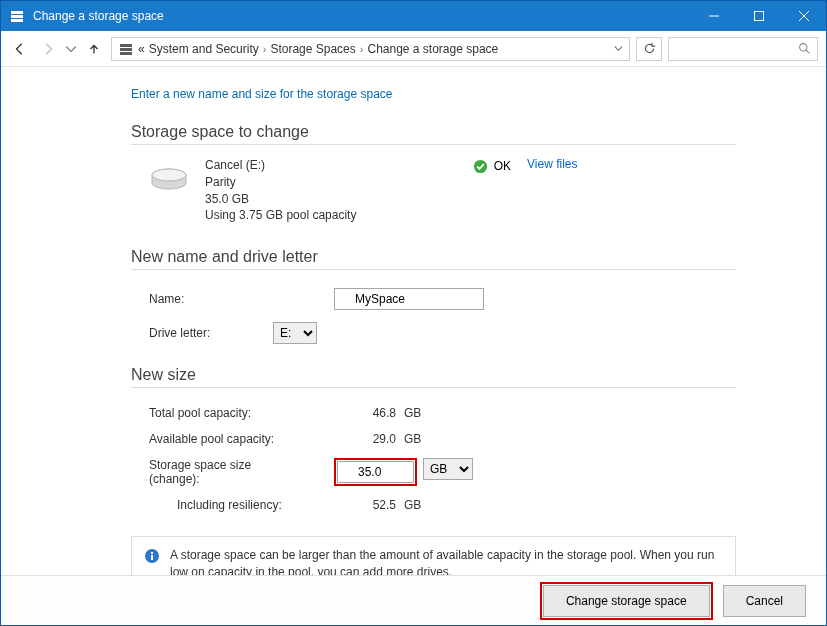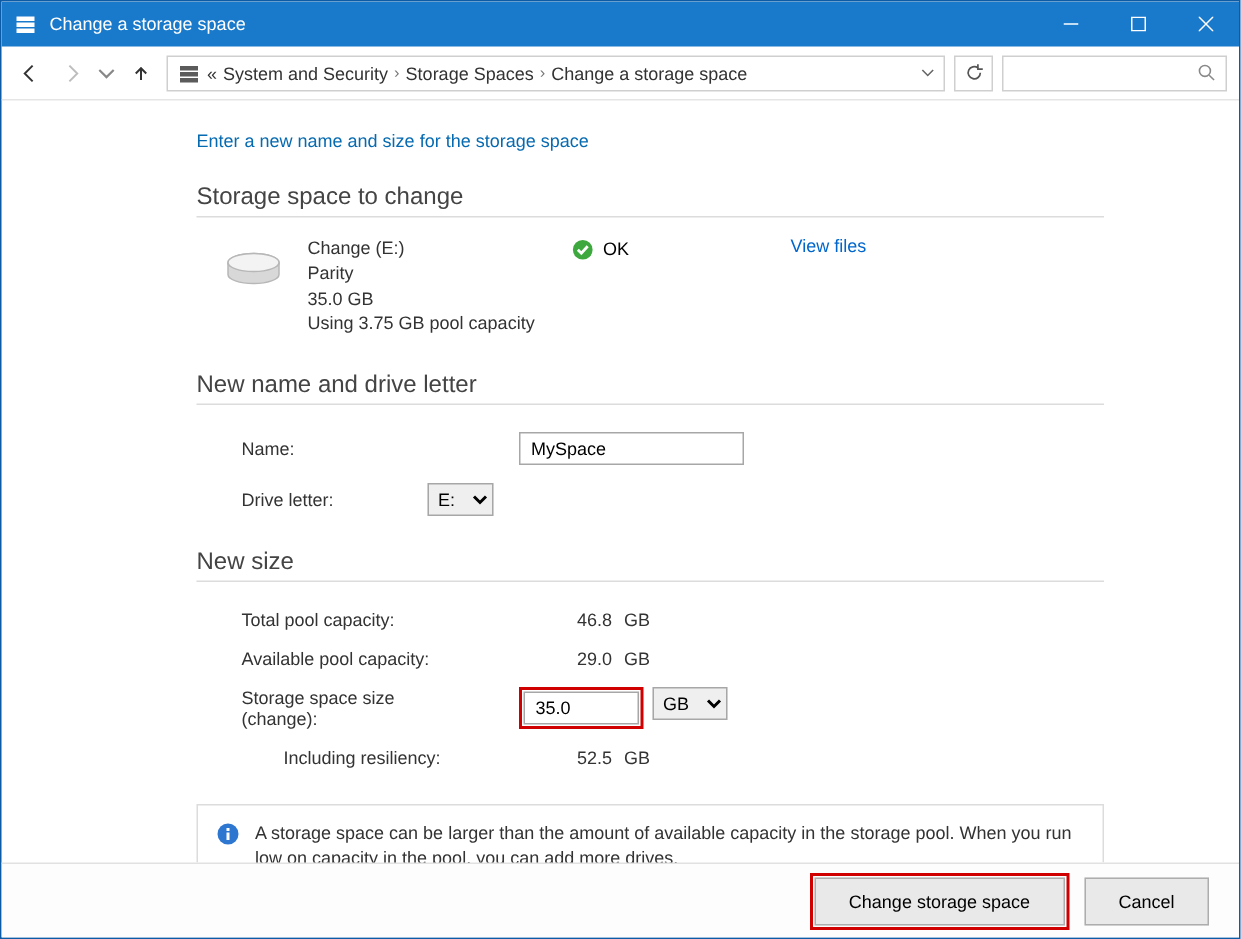--- a/index.html
+++ b/index.html
@@ -105,38 +105,38 @@
     padding-left: 18px;
     margin-bottom: 24px;
     gap: 16px;
   }
   .drive-icon {
     width: 40px; height: 36px;
     display:flex; align-items:flex-end;
   }
   .drive-icon svg { width:40px; height:28px; }
   .info-text { line-height: 1.4; color:#333; min-width:160px; }
-  .status-col { display:flex; align-items:flex-start; gap:6px; min-width:130px; padding-top:2px; }
+  .status-col { display:flex; align-items:flex-start; gap:6px; min-width:130px; padding-top:2px;justify-content:flex-end; }
   .ok-icon { width:15px; height:15px; }
   .link { color:#0066cc; cursor:pointer; }
 
   .form-row {
     display: flex;
     align-items: center;
     padding: 6px 0 6px 18px;
     color:#333;
   }
-  .form-row .label { width: 185px; margin-left: 12px; }
+  .form-row .label { width: 185px; }
   .form-row .val-field { width: 70px; text-align:right; padding-right:8px; }
   .form-row .unit { width: 40px; }
 
   input[type=text] {
     font: inherit;
     border: 1px solid #a7a7a7;
-    padding: 2px 7px;
+    padding: 2px 20px;
     height: 22px;
     background:#fff;
   }
   select {
     font: inherit;
     border: 1px solid #a7a7a7;
     height: 22px;
     background:#efefef;
     padding: 1px 2px;
   }
@@ -276,21 +276,21 @@
 
   <div class="space-info">
     <div class="drive-icon">
       <svg viewBox="0 0 40 28">
         <ellipse cx="20" cy="10" rx="17" ry="6" fill="#e9e9e9" stroke="#b7b7b7"></ellipse>
         <path d="M3 10 v8 a17 6 0 0 0 34 0 v-8" fill="#d8d8d8" stroke="#b7b7b7"></path>
         <ellipse cx="20" cy="10" rx="17" ry="6" fill="#f3f3f3" stroke="#b7b7b7"></ellipse>
       </svg>
     </div>
     <div class="info-text">
-      <div>Change (E:)</div>
+      <div>Cancel (E:)</div>
       <div>Parity</div>
       <div>35.0 GB</div>
       <div>Using 3.75 GB pool capacity</div>
     </div>
     <div class="status-col">
       <span class="ok-icon">
         <svg viewBox="0 0 16 16">
             <circle cx="8" cy="8" r="7" fill="#3da83d"></circle>
             <path d="M4.5 8 L7 10.5 L11.5 5.5" fill="none" stroke="#fff" stroke-width="2"></path>
           </svg>

